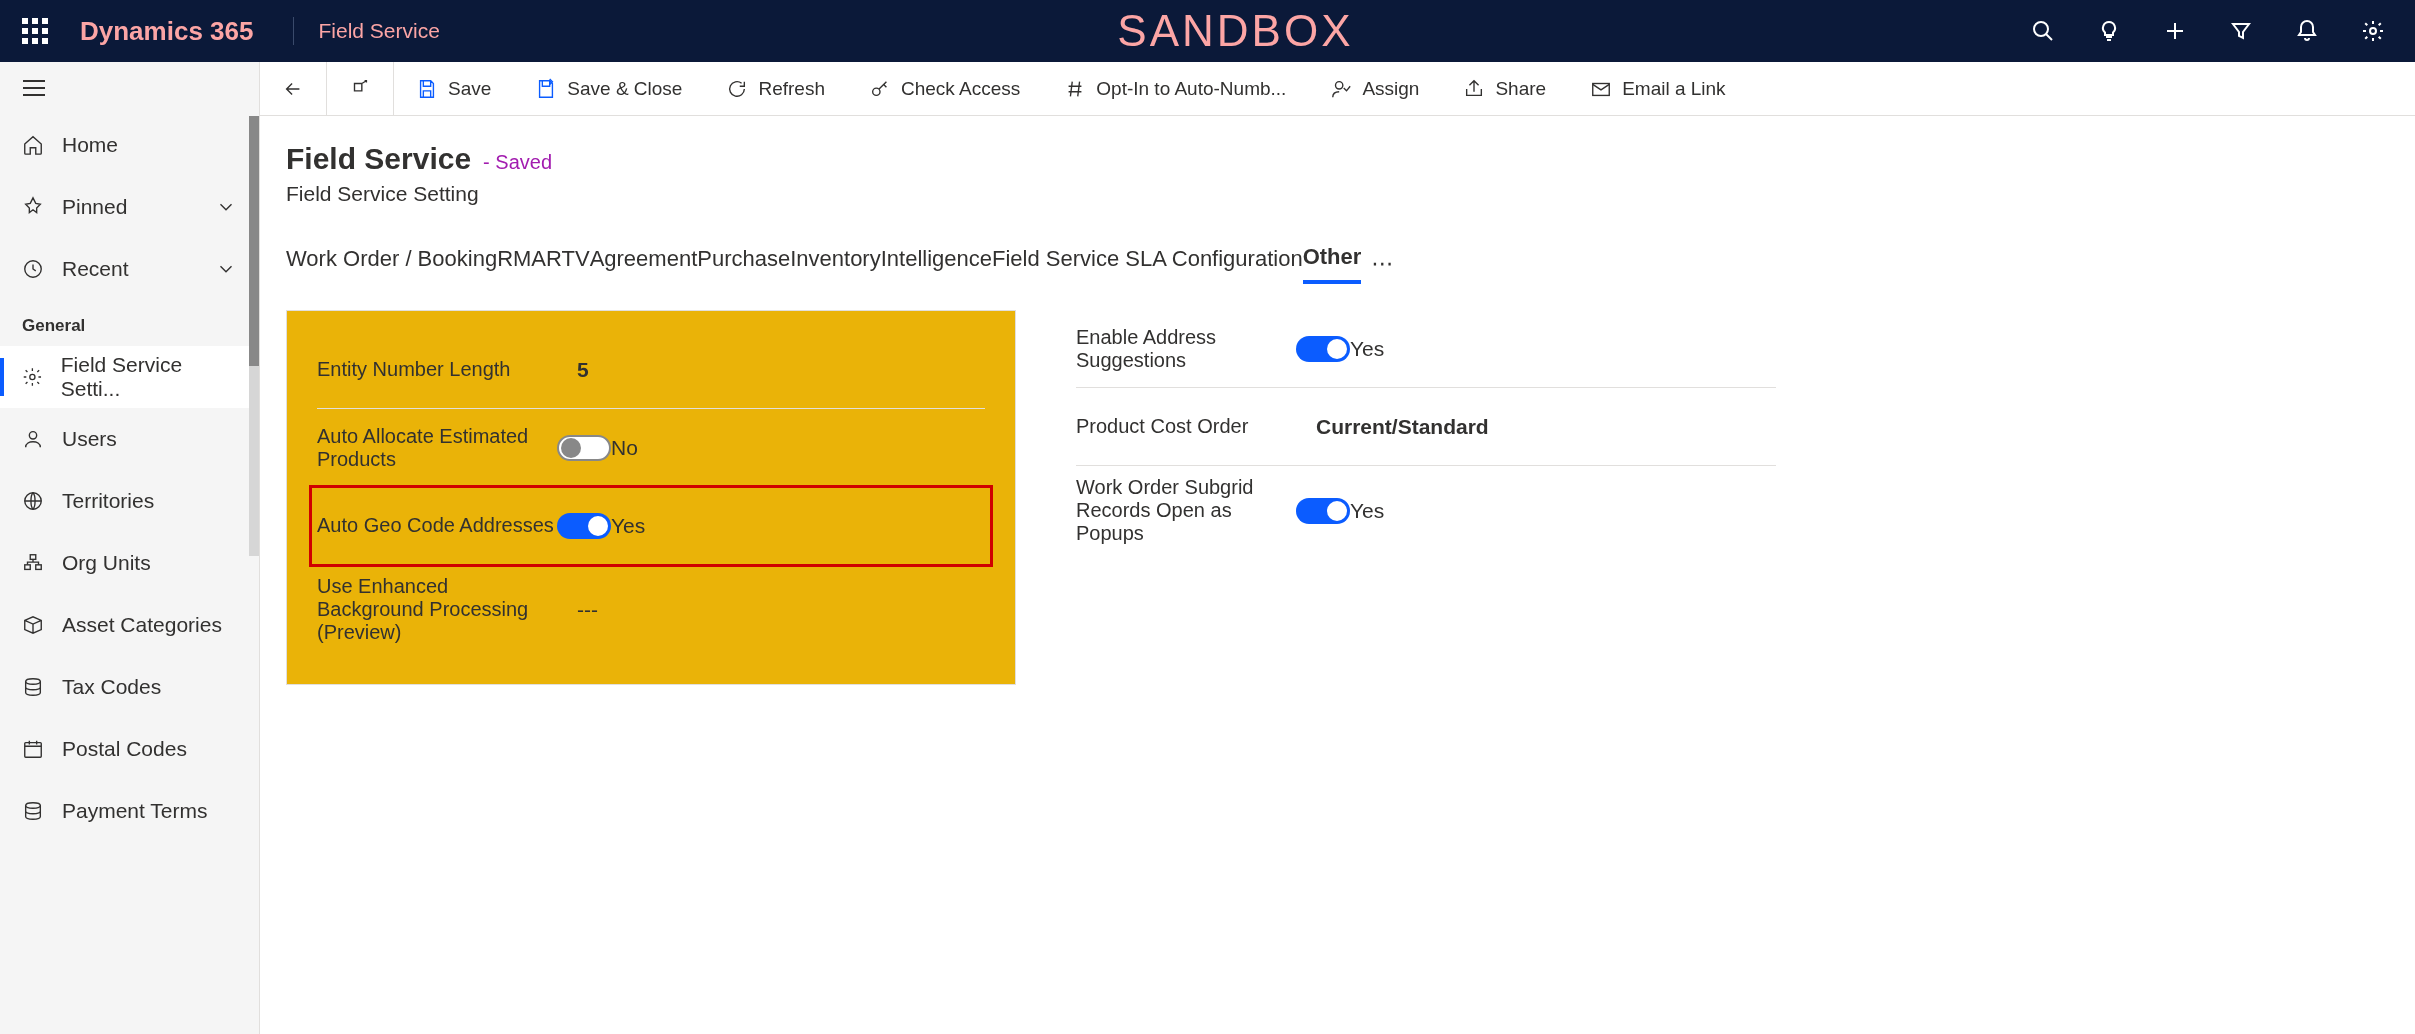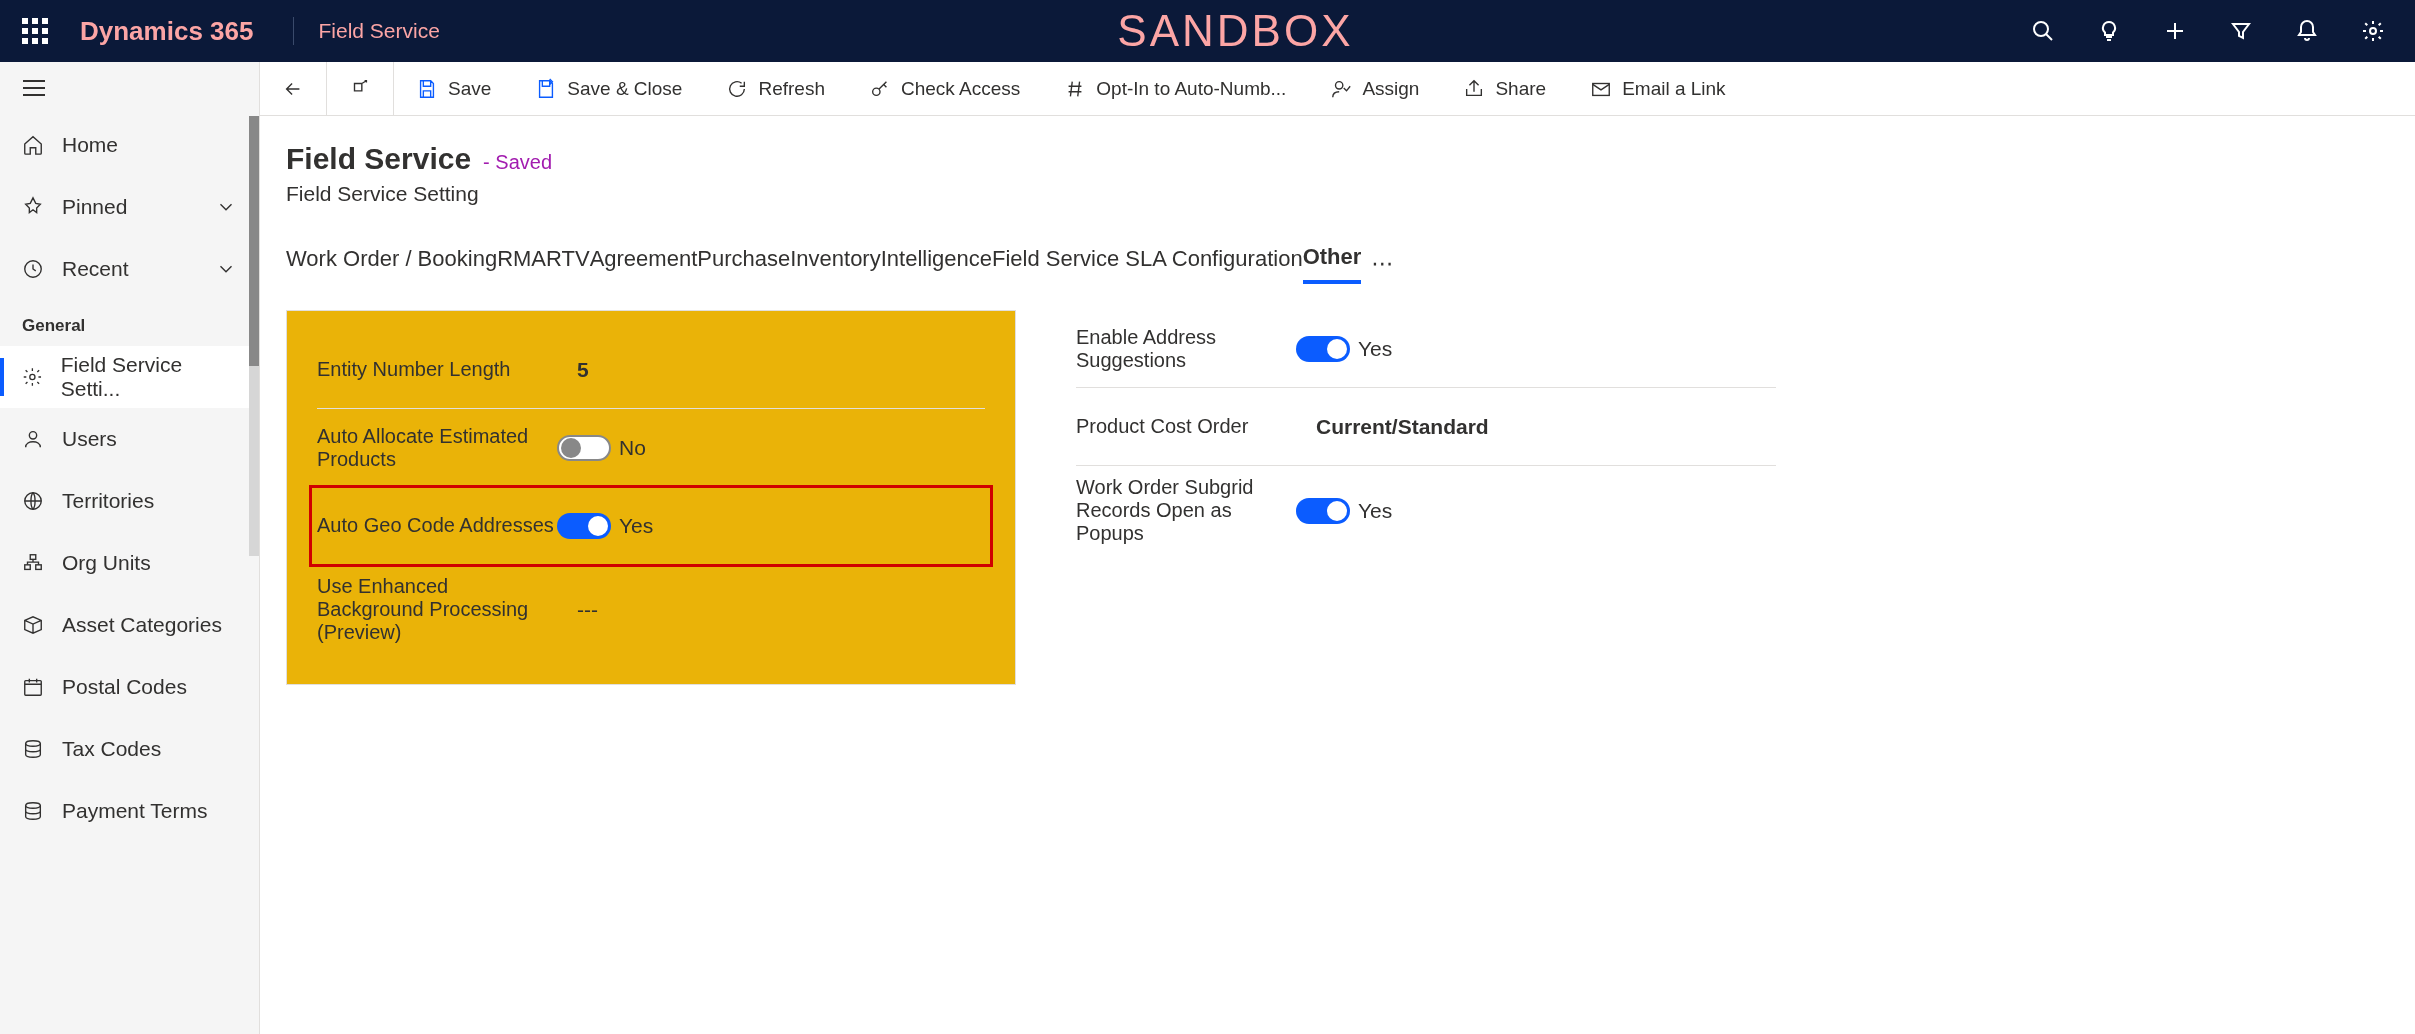--- a/index.html
+++ b/index.html
@@ -53,21 +53,21 @@
 
   .form-body { display:flex; gap:60px; padding:26px; align-items:flex-start;}
   .card { border:1px solid #e1dfdd; padding:20px 30px 30px 30px; background:#eab308;}
   .card.left { width:730px;}
   .row { display:flex; align-items:center; border-bottom:1px solid #e1dfdd; min-height:78px; padding:10px 0;}
   .row:last-child { border-bottom:none;}
   .row .lbl { width:240px; font-size:20px;}
   .row .val { font-size:21px; font-weight:600; margin-left:20px;}
   .row.highlighted { outline:3px solid #d00000; outline-offset:-1px; padding-left:6px; padding-right:6px; margin-left:-6px; margin-right:-6px;}
   
-  .toggle { display:flex; align-items:center; gap:8px;}
+  .toggle { display:flex; align-items:center; gap:0;}
   .tog-track { width:54px; height:26px; border-radius:13px; position:relative;}
   .tog-track.on { background:#0b5cff;}
   .tog-track.off { background:#fff; border:2px solid #888;}
   .tog-thumb { width:20px; height:20px; border-radius:50%; background:#fff; position:absolute; top:3px;}
   .tog-track.on .tog-thumb { right:3px;}
   .tog-track.off .tog-thumb { left:2px; top:1px; background:#888;}
   .tog-label { font-size:21px;}
 
   .col2 { width:700px;}
   .col2 .row .lbl { width:220px;}
@@ -190,31 +190,31 @@
       <span>Org Units</span>
     </div>
     <div class="sb-item">
       <svg class="ico" viewBox="0 0 24 24">
           <path d="M3 7l9-4 9 4v10l-9 4-9-4zM3 7l9 4 9-4M12 11v10"></path>
         </svg>
       <span>Asset Categories</span>
     </div>
     <div class="sb-item">
       <svg class="ico" viewBox="0 0 24 24">
+          <ellipse cx="12" cy="6" rx="8" ry="3"></ellipse>
+          <path d="M4 6v12c0 1.7 3.6 3 8 3s8-1.3 8-3V6M4 12c0 1.7 3.6 3 8 3s8-1.3 8-3"></path>
+        </svg>
+      <span>Tax Codes</span>
+    </div>
+    <div class="sb-item">
+      <svg class="ico" viewBox="0 0 24 24">
           <rect x="3" y="5" width="18" height="16" rx="1"></rect>
           <path d="M3 9h18M8 3v4M16 3v4"></path>
         </svg>
       <span>Postal Codes</span>
-    </div>
-    <div class="sb-item">
-      <svg class="ico" viewBox="0 0 24 24">
-          <ellipse cx="12" cy="6" rx="8" ry="3"></ellipse>
-          <path d="M4 6v12c0 1.7 3.6 3 8 3s8-1.3 8-3V6M4 12c0 1.7 3.6 3 8 3s8-1.3 8-3"></path>
-        </svg>
-      <span>Tax Codes</span>
     </div>
     <div class="sb-item">
       <svg class="ico" viewBox="0 0 24 24">
           <ellipse cx="12" cy="6" rx="8" ry="3"></ellipse>
           <path d="M4 6v12c0 1.7 3.6 3 8 3s8-1.3 8-3V6M4 12c0 1.7 3.6 3 8 3s8-1.3 8-3"></path>
         </svg>
       <span>Payment Terms</span>
     </div>
     <div class="sb-scroll-track"></div>
     <div class="sb-scroll-thumb"></div>

